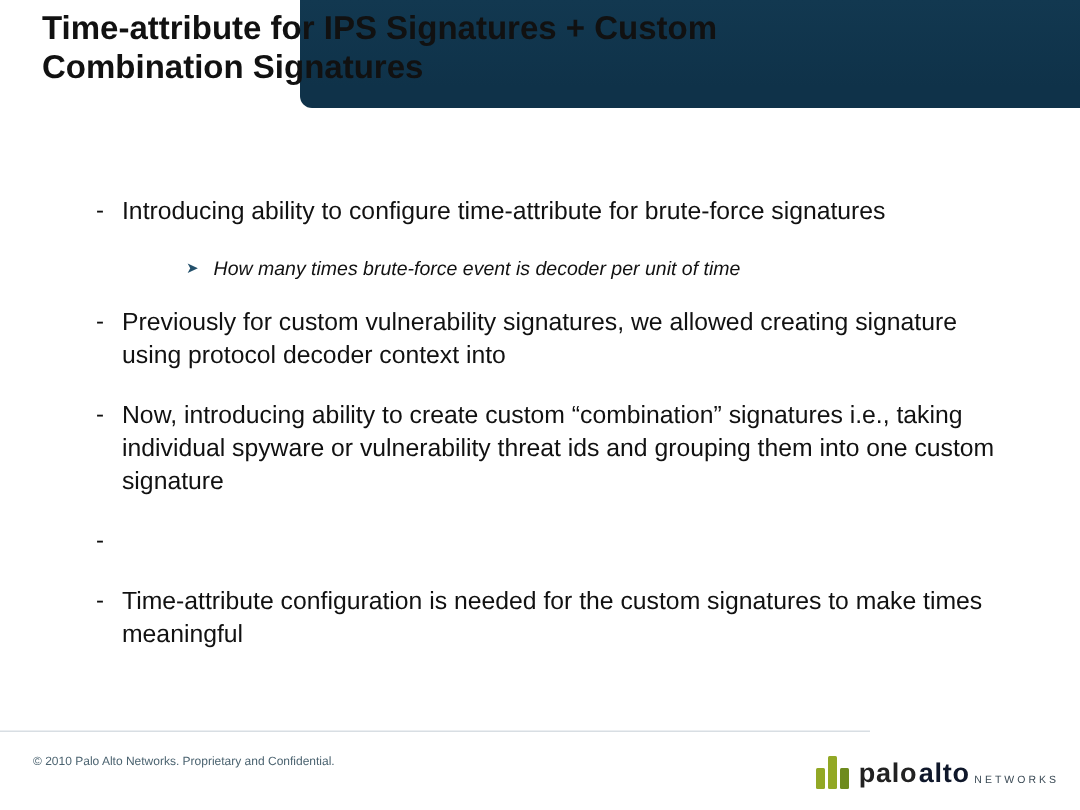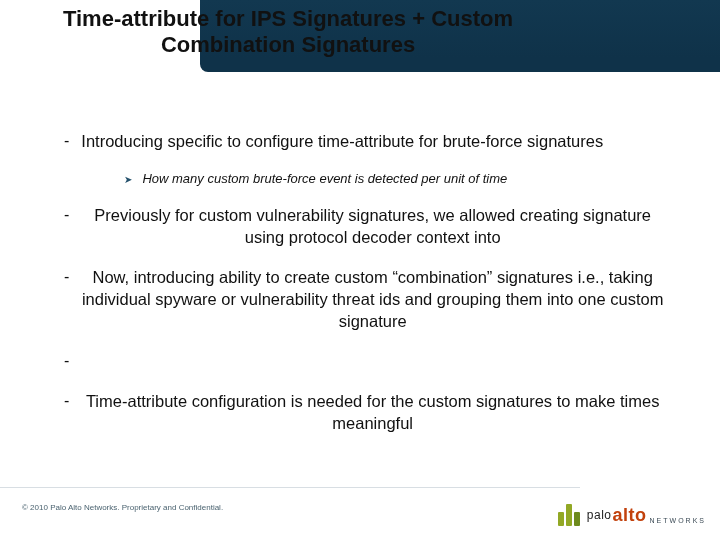--- a/index.html
+++ b/index.html
@@ -1,18 +1,18 @@
 <!DOCTYPE html>
 <html><head>
 <meta charset="utf-8">
 <style>
   * { margin: 0; padding: 0; box-sizing: border-box; font-family: Arial, Helvetica, sans-serif; }
   html, body { width: 720px; height: 540px; background: #fff; overflow: hidden; }
 
-  .slide { position: relative; width: 720px; height: 540px; text-align: center; }
+  .slide { position: relative; width: 720px; height: 540px; }
 
   
   .hdr {
     position: absolute; right: 0; top: 0; height: 72px; width: 520px;
     background: linear-gradient(180deg,#123850 0%, #0f3249 80%);
     border-bottom-left-radius: 8px;
   }
 
   .title {
     position: absolute; left: 28px; top: 6px; width: 520px;
@@ -44,46 +44,46 @@
   .logo {
     position: absolute; right: 14px; bottom: 14px; display: flex; align-items: center; gap: 1px;
   }
   .logo .mark {
     display: flex; gap: 2px; margin-right: 6px;
   }
   .logo .bar { width: 6px; background: #92a825; border-radius: 1px; }
   .logo .b1 { height: 14px; margin-top: 8px; }
   .logo .b2 { height: 22px; }
   .logo .b3 { height: 14px; margin-top: 8px; background: #6e8b1e; }
-  .logo .word1 { color: #222; font-size: 12px; font-weight: 400; letter-spacing: .5px; }
-  .logo .word2 { color: #c2410c; font-size: 18px; font-weight: 600; letter-spacing: .5px; }
+  .logo .word1 { color: #222; font-size: 18px; font-weight: 700; letter-spacing: .5px; }
+  .logo .word2 { color: #0f172a; font-size: 18px; font-weight: 600; letter-spacing: .5px; }
   .logo .nets { color: #3b4a55; font-size: 7px; letter-spacing: 2px; align-self: flex-end; margin-bottom: 2px; margin-left: 2px; }
 
   .footrule {
     position: absolute; left: 0; bottom: 52px; width: 580px; height: 1px; background: #d8dee3;
   }
 </style>
 </head>
 <body>
 <div class="slide">
 
   <div class="hdr"></div>
 
   <div class="title">Time-attribute for IPS Signatures + Custom Combination Signatures</div>
 
   <div class="body">
 
     <div class="item">
       <span class="dash">-</span>
-      <span class="txt">Introducing specific to configure time-attribute for brute-force signatures</span>
+      <span class="txt">Introducing ability to configure time-attribute for brute-force signatures</span>
     </div>
 
     <div class="sub">
       <span class="sbullet">➤</span>
-      <span class="stxt">How many custom brute-force event is detected per unit of time</span>
+      <span class="stxt">How many times brute-force event is decoder per unit of time</span>
     </div>
 
     <div class="item">
       <span class="dash">-</span>
       <span class="txt">Previously for custom vulnerability signatures, we allowed creating signature using protocol decoder context into</span>
     </div>
 
     <div class="item">
       <span class="dash">-</span>
       <span class="txt">Now, introducing ability to create custom “combination” signatures i.e., taking individual spyware or vulnerability threat ids and grouping them into one custom signature</span>

